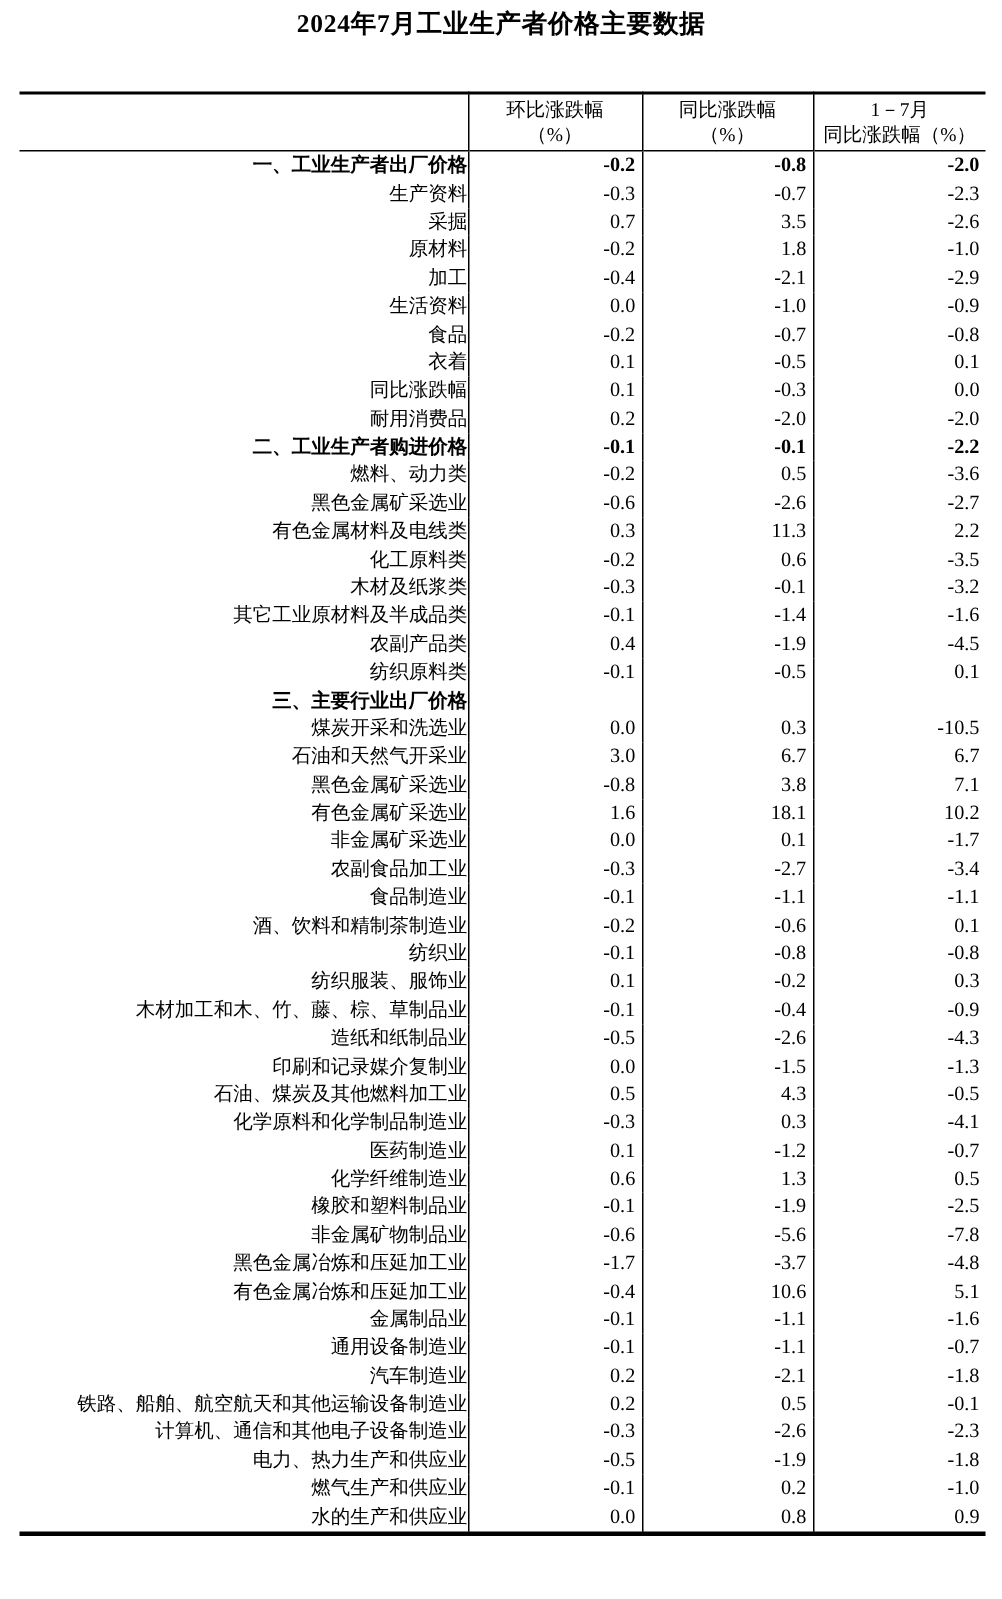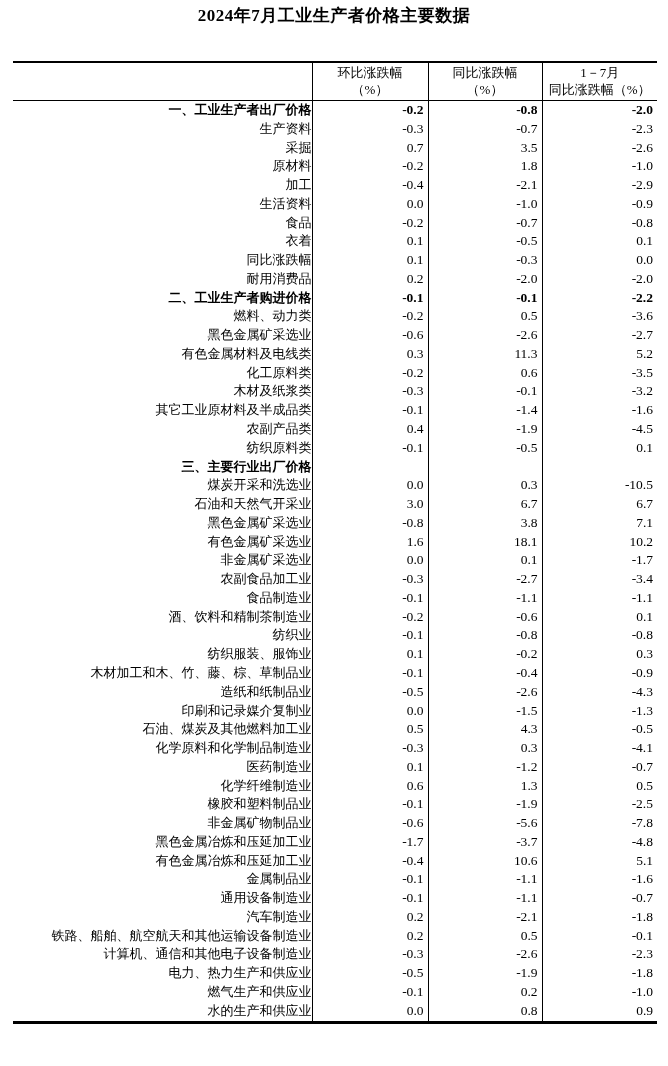--- a/index.html
+++ b/index.html
@@ -177,21 +177,21 @@
         <tr>
           <td class="label indent-1">黑色金属矿采选业</td>
           <td class="num">-0.6</td>
           <td class="num">-2.6</td>
           <td class="num">-2.7</td>
         </tr>
         <tr>
           <td class="label indent-1">有色金属材料及电线类</td>
           <td class="num">0.3</td>
           <td class="num">11.3</td>
-          <td class="num">5.2</td>
+          <td class="num">2.2</td>
         </tr>
         <tr>
           <td class="label indent-1">化工原料类</td>
           <td class="num">-0.2</td>
           <td class="num">0.6</td>
           <td class="num">-3.5</td>
         </tr>
         <tr>
           <td class="label indent-1">木材及纸浆类</td>
           <td class="num">-0.3</td>

